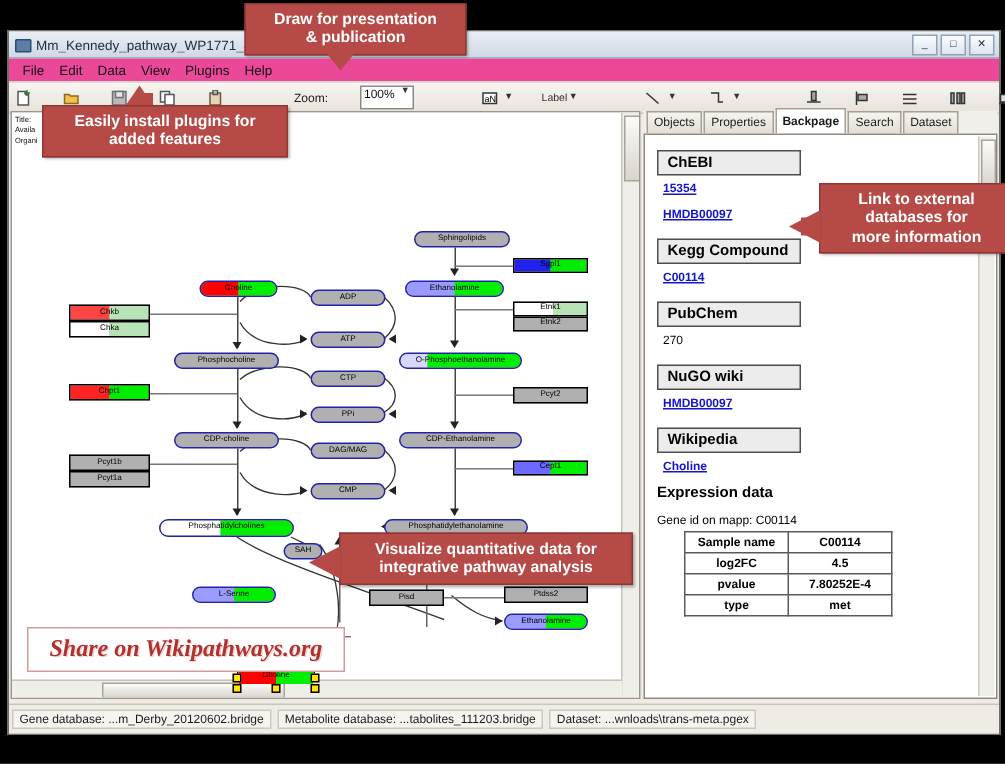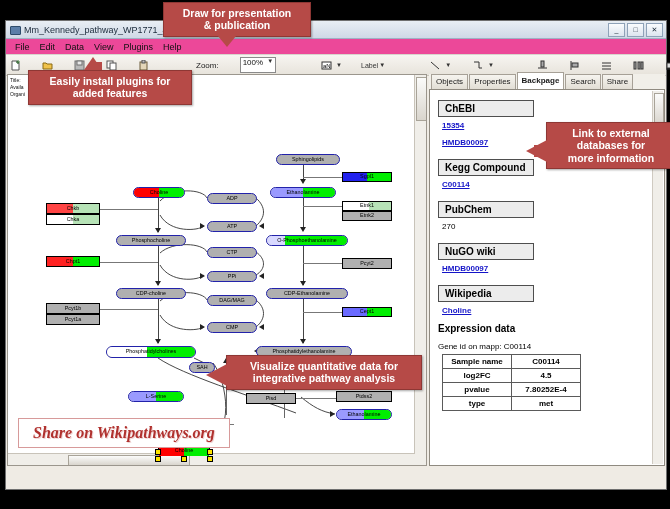--- a/index.html
+++ b/index.html
@@ -57,21 +57,21 @@
        padding:1px 4px;color:#1b1b1b;height:12px;line-height:12px;}
   .tab.active{background:#fff;font-weight:bold;height:14px;line-height:14px;}
   .panelbody{flex:1 1 auto;background:#fff;border:1px solid #8f8a80;overflow:hidden;position:relative;
              padding:6px 8px;font-size:9px;color:#000;}
   .dbhead{display:inline-block;border:1px solid #4e4e4e;background:#ececec;font-weight:bold;
           font-size:10px;padding:2px 6px;min-width:82px;margin-top:4px;}
   .dblink{display:block;color:#1414c8;text-decoration:underline;font-size:8px;margin:4px 0 8px 4px;font-weight:bold;}
   .dbplain{display:block;color:#000;font-size:8px;margin:4px 0 8px 4px;}
   .exprhead{font-weight:bold;font-size:10px;margin:6px 0 8px 0;}
   .genid{font-size:8px;margin-bottom:3px;}
-  table.expr{border-collapse:collapse;font-size:8px;margin-left:4px;}
+  table.expr{border-collapse:collapse;font-size:8px;margin-left:18px;}
   table.expr td{border:1px solid #5a5a5a;padding:2px 6px;text-align:center;font-weight:bold;min-width:56px;}
   .panel-scroll{position:absolute;right:1px;top:1px;bottom:1px;width:10px;background:#f0eee9;border-left:1px solid #cfcac1;}
   .panel-thumb{position:absolute;left:1px;top:2px;width:8px;height:30px;background:linear-gradient(#fbfbfa,#d9d5cd);border:1px solid #a8a398;}
 
   
   .statusbar{position:absolute;left:0;right:0;bottom:0;height:19px;background:#efece6;
              border-top:1px solid #cbc6bc;display:flex;align-items:center;}
   .statusbar .sb{font-size:8px;color:#1a1a1a;border:1px solid #cdc8bf;background:#f6f4ef;
                  margin:2px;padding:1px 4px;white-space:nowrap;}
 
@@ -502,21 +502,21 @@
             <div class="hthumb"></div>
           </div>
       </div>
 
       <div class="sidepanel">
         <div class="tabstrip">
           <div class="tab">Objects</div>
           <div class="tab">Properties</div>
           <div class="tab active">Backpage</div>
           <div class="tab">Search</div>
-          <div class="tab">Share</div>
+          <div class="tab">Dataset</div>
         </div>
         <div class="panelbody">
           <div class="dbhead">ChEBI</div>
           <a class="dblink" href="#">15354</a>
 
           <a class="dblink" href="#">HMDB00097</a>
 
           <div class="dbhead">Kegg Compound</div>
           <a class="dblink" href="#">C00114</a>
 
@@ -551,20 +551,25 @@
             </tr>
           </tbody>
             </table>
           <div class="panel-scroll">
               <div class="panel-thumb"></div>
             </div>
         </div>
       </div>
     </div>
 
+    <div class="statusbar">
+      <span class="sb">Gene database: ...m_Derby_20120602.bridge</span>
+      <span class="sb">Metabolite database: ...tabolites_111203.bridge</span>
+      <span class="sb">Dataset: ...wnloads\trans-meta.pgex</span>
+    </div>
   </div>
 
   <div class="callout" style="left:163px;top:2px;width:132px;white-space:pre-line;">Draw for presentation
 &amp; publication</div>
   <div class="cal-tail" style="left:218px;top:36px;border-left:9px solid transparent;border-right:9px solid transparent;border-top:11px solid #b64a47;"></div>
 
   <div class="callout" style="left:28px;top:70px;width:148px;white-space:pre-line;">Easily install plugins for
 added features</div>
   <div class="cal-tail" style="left:84px;top:57px;border-left:9px solid transparent;border-right:9px solid transparent;border-bottom:13px solid #b64a47;"></div>
   <div style="position:absolute;left:90px;top:62px;width:12px;height:12px;background:#b64a47;z-index:29;"></div>

